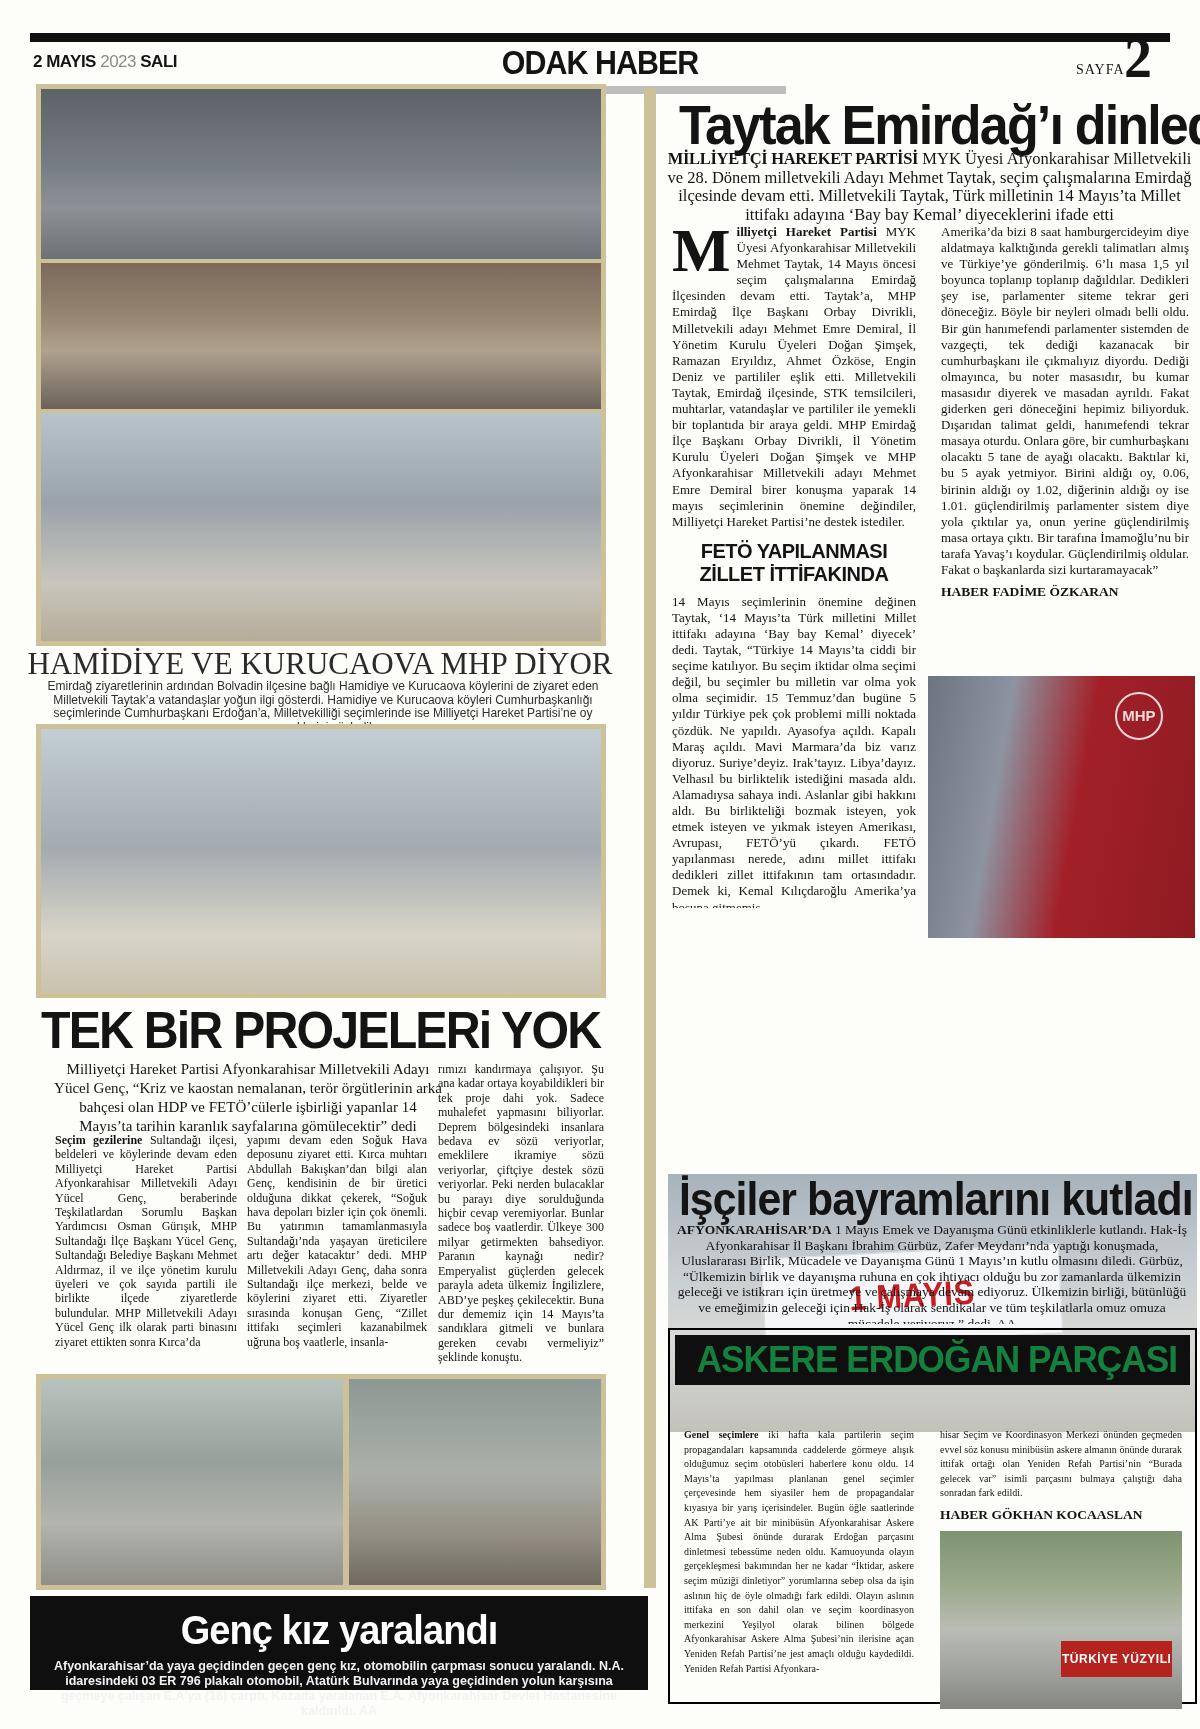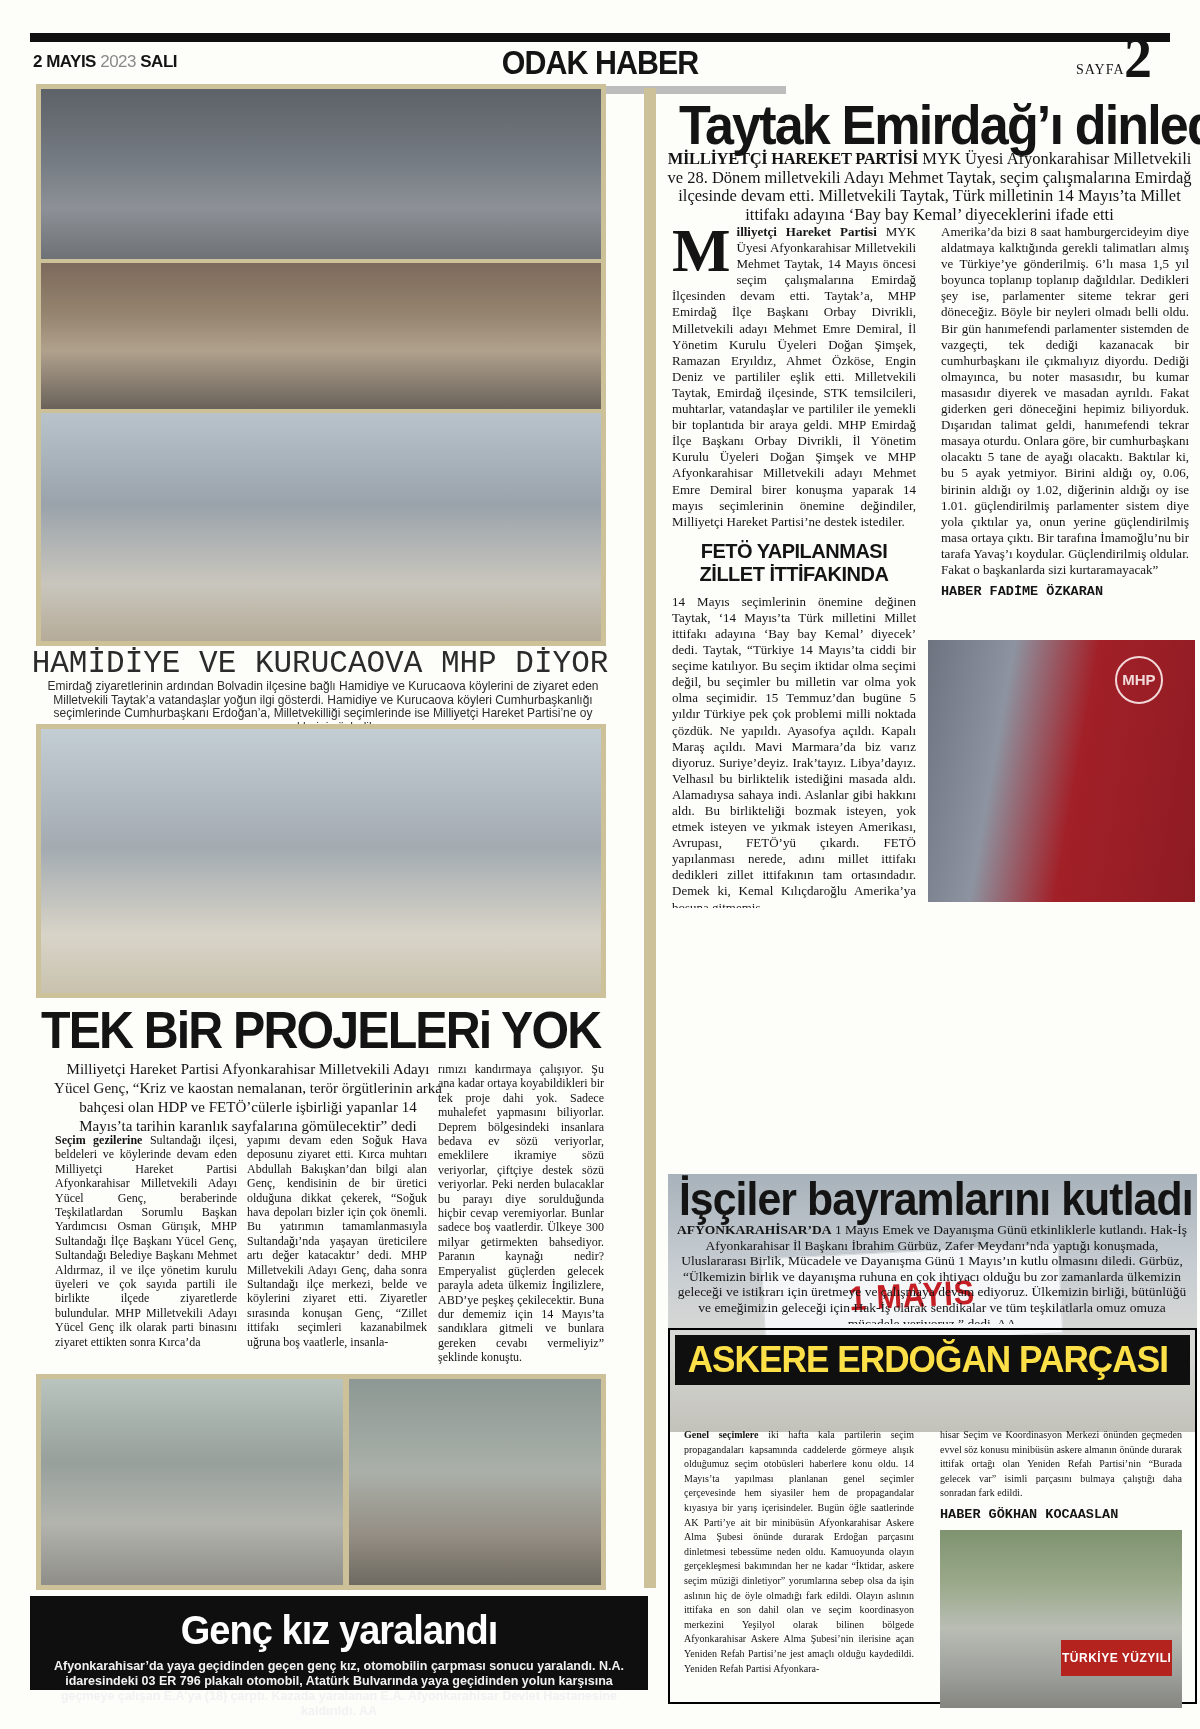--- a/index.html
+++ b/index.html
@@ -33,42 +33,42 @@
                letter-spacing:1px;transform:scaleX(.9);}
   .mhp-emblem{position:absolute;right:12%;top:6%;color:#f2d9d9;font-family:"Liberation Sans",sans-serif;
               font-weight:bold;font-size:15px;border:2px solid #f2d9d9;border-radius:50%;
               width:44px;height:44px;display:flex;align-items:center;justify-content:center;}
   .bus-strip{position:absolute;right:4%;bottom:18%;width:46%;height:20%;background:#b5231f;
              display:flex;align-items:center;justify-content:center;}
   .bus-text{font-family:"Liberation Sans",sans-serif;font-weight:bold;color:#fff;font-size:12px;letter-spacing:.5px;}
   
   .hl-black{font-family:"Liberation Sans",sans-serif;font-weight:bold;letter-spacing:-2px;
             transform:scaleX(.93);transform-origin:center;text-align:center;white-space:nowrap;}
-  .hl-light{font-family:Liberation Mono, monospace;font-weight:normal;color:#2b2b2b;
+  .hl-light{font-family:Liberation Serif, serif;font-weight:normal;color:#2b2b2b;
             text-align:center;white-space:nowrap;}
   .standfirst{text-align:center;font-size:16.5px;line-height:18.5px;}
   .standfirst b{letter-spacing:-0.3px;}
   .body-col{font-size:13px;line-height:16.1px;text-align:justify;}
   .body-col-sm{font-size:12px;line-height:14.4px;text-align:justify;}
   .body-col-md{font-size:10px;line-height:14.6px;text-align:justify;margin-top:30px;}
   .body-col p,.body-col-sm p,.body-col-md p{margin:0;}
   .dropcap{float:left;font-size:62px;line-height:48px;font-weight:bold;padding:2px 6px 0 0;}
   .subhead-center{font-family:"Liberation Sans",sans-serif;font-weight:bold;font-size:20px;
                   line-height:23px;text-align:center;letter-spacing:-0.5px;}
-  .byline{font-family:Liberation Mono, monospace;font-weight:bold;font-size:13.5px;margin-top:6px;}
+  .byline{font-family:Liberation Serif, serif;font-weight:bold;font-size:13.5px;margin-top:6px;}
   .caption-sans{font-family:"Liberation Sans",sans-serif;font-size:12px;line-height:13.5px;
                 color:#2e2e2e;text-align:center;}
   .caption-serif{font-size:13.5px;line-height:15.6px;text-align:center;}
   .black-band{background:#0f0f0f;color:#fff;}
   .band-hl{font-family:"Liberation Sans",sans-serif;font-weight:bold;font-size:40px;letter-spacing:-1px;
            text-align:center;transform:scaleX(.95);transform-origin:center;white-space:nowrap;}
   .band-cap{font-family:"Liberation Sans",sans-serif;font-weight:bold;font-size:12.5px;line-height:15px;
             text-align:center;color:#f2f2f2;}
   .askere-box{border:2px solid #000;}
-  .askere-bar{background:#0f0f0f;color:#fde047;display:flex;align-items:center;justify-content:flex-start;}
+  .askere-bar{background:#0f0f0f;color:#15803d;display:flex;align-items:center;justify-content:flex-end;}
   .askere-bar .t{font-family:"Liberation Sans",sans-serif;font-weight:bold;font-size:37px;
                  letter-spacing:-1px;transform:scaleX(.95);white-space:nowrap;}
   .divider{background:#cdc199;}
   .clip{overflow:hidden;}
 </style>
 </head>
 <body>
 
 <div class="page">
 
@@ -141,21 +141,21 @@
     </div>
   </div>
 
   <div class="abs clip" style="left:941px;top:224px;width:248px;height:408px;">
     <div class="body-col">
         <p>Amerika’da bizi 8 saat hamburgercideyim diye aldatmaya kalktığında gerekli talimatları almış ve Türkiye’ye gönderilmiş. 6’lı masa 1,5 yıl boyunca toplanıp toplanıp dağıldılar. Dedikleri şey ise, parlamenter siteme tekrar geri döneceğiz. Böyle bir neyleri olmadı belli oldu. Bir gün hanımefendi parlamenter sistemden de vazgeçti, tek dediği kazanacak bir cumhurbaşkanı ile çıkmalıyız diyordu. Dediği olmayınca, bu noter masasıdır, bu kumar masasıdır diyerek ve masadan ayrıldı. Fakat giderken geri döneceğini hepimiz biliyorduk. Dışarıdan talimat geldi, hanımefendi tekrar masaya oturdu. Onlara göre, bir cumhurbaşkanı olacaktı 5 tane de ayağı olacaktı. Baktılar ki, bu 5 ayak yetmiyor. Birini aldığı oy, 0.06, birinin aldığı oy 1.02, diğerinin aldığı oy ise 1.01. güçlendirilmiş parlamenter sistem diye yola çıktılar ya, onun yerine güçlendirilmiş masa ortaya çıktı. Bir tarafına İmamoğlu’nu bir tarafa Yavaş’ı koydular. Güçlendirilmiş oldular. Fakat o başkanlarda sizi kurtaramayacak”</p>
       </div>
     <div class="byline">HABER FADİME ÖZKARAN</div>
   </div>
 
-  <div class="abs ph ph-mhp" style="left:928px;top:640px;width:267px;height:262px;">
+  <div class="abs ph ph-mhp" style="left:928px;top:676px;width:267px;height:262px;">
     <div class="mhp-emblem">MHP</div>
   </div>
 
   <div class="abs ph ph-march" style="left:668px;top:912px;width:529px;height:258px;">
     <div class="banner">
       <span class="banner-text">1 MAYIS</span>
     </div>
   </div>
 
   <div class="abs hl-black" style="left:660px;top:1172px;width:540px;font-size:46px;letter-spacing:-1px;">İşçiler bayramlarını kutladı</div>

